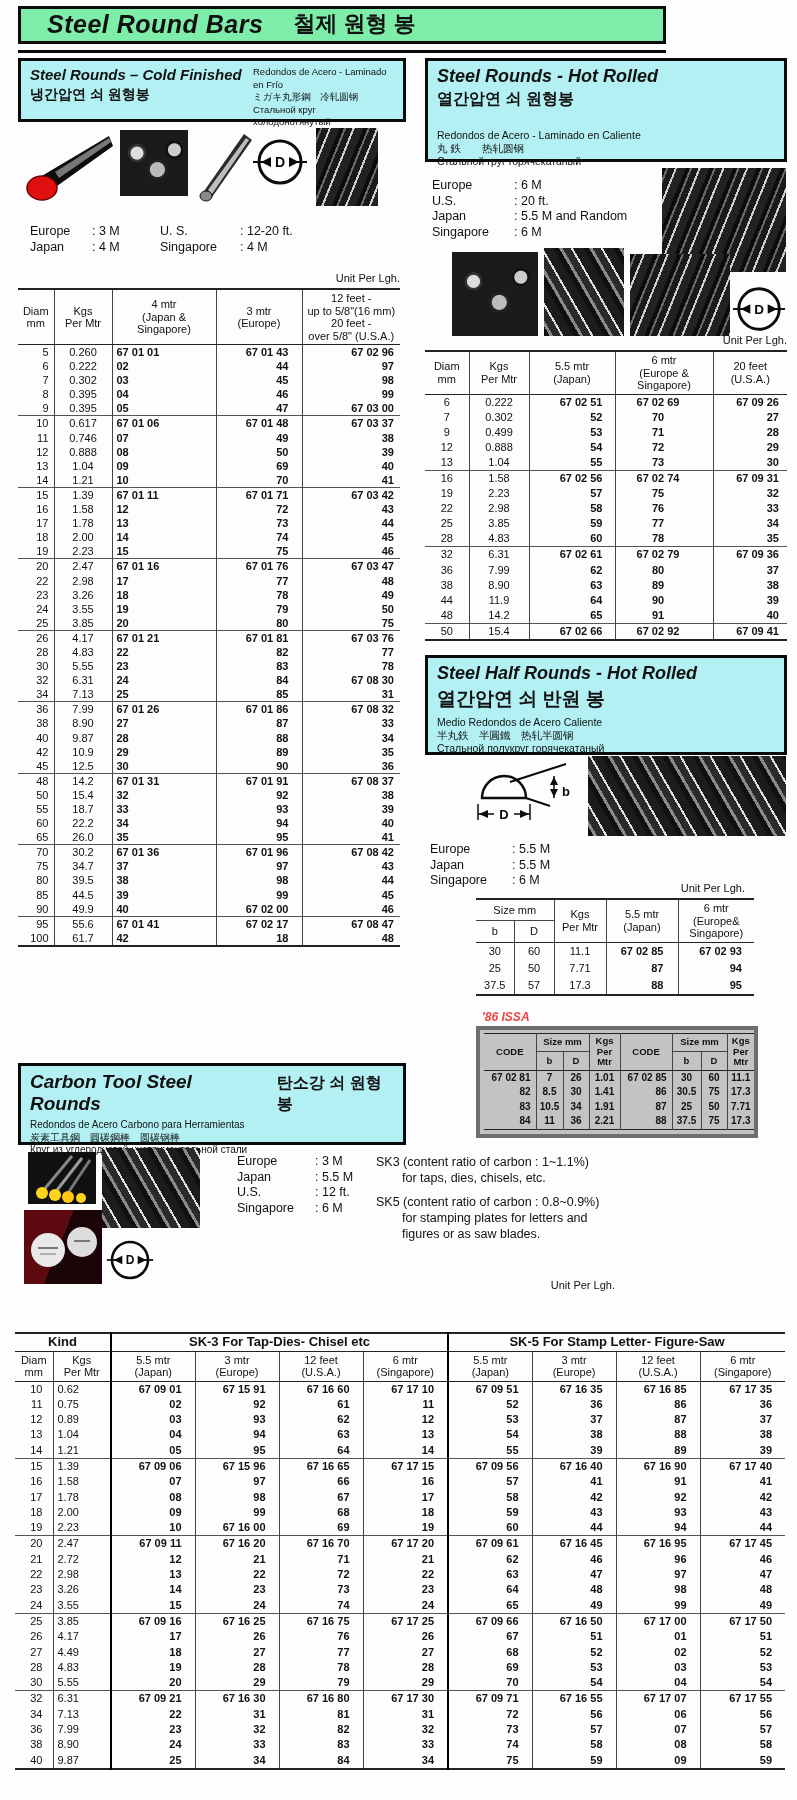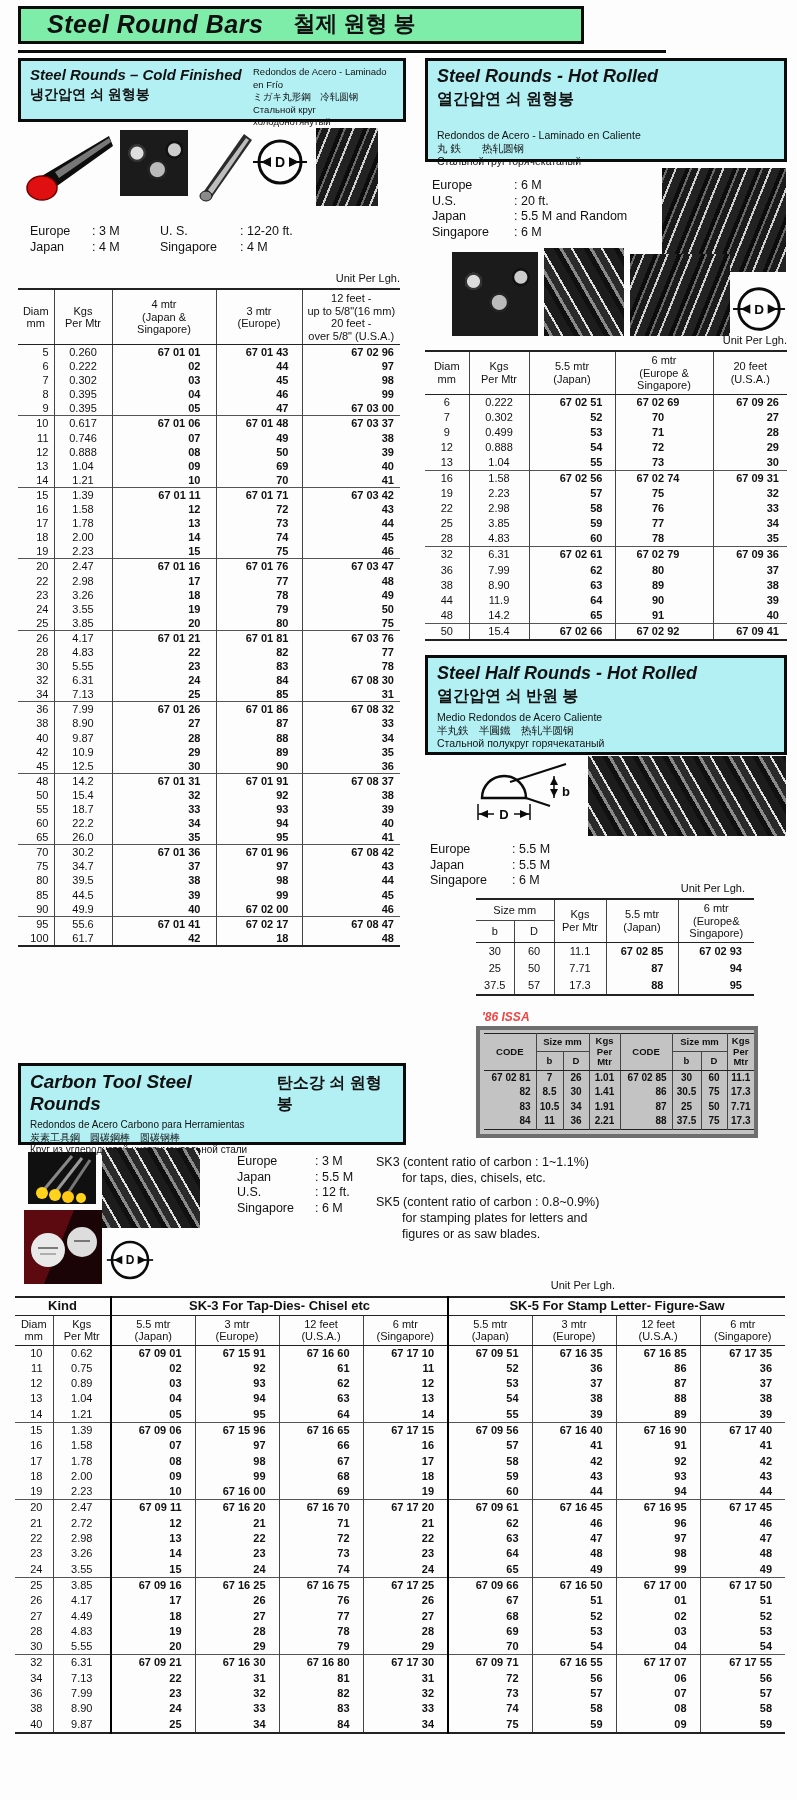--- a/index.html
+++ b/index.html
@@ -31,21 +31,21 @@
              border-bottom:1.5px solid #222;text-align:center;}
   .dtable td{font-size:11px;padding:0 4px;white-space:nowrap;overflow:hidden;}
   .dtable th + th, .dtable td + td{border-left:1px solid #444;}
   .dtable th.bl{border-left:1px solid #444;}
   .dtable th.sub{border-bottom:1px solid #444;}
   .dtable tr.gstart td{border-top:1.5px solid #555;}
 
   #t1 td{line-height:14.1px;}
   #t1 td:nth-child(1){text-align:right;padding-right:5px;}
   #t1 td:nth-child(2){text-align:center;}
-  #t1 td:nth-child(3){text-align:right;padding-right:15px;font-weight:bold;}
+  #t1 td:nth-child(3){padding-right:15px;font-weight:bold;}
   #t1 td:nth-child(4){text-align:right;padding-right:13px;font-weight:bold;}
   #t1 td:nth-child(5){text-align:right;padding-right:6px;font-weight:bold;}
 
   #t2 td{line-height:15.1px;}
   #t2 td:nth-child(1){text-align:center;}
   #t2 td:nth-child(2){text-align:center;}
   #t2 td:nth-child(3){text-align:right;padding-right:12px;font-weight:bold;}
   #t2 td:nth-child(4){text-align:center;padding-right:16px;font-weight:bold;}
   #t2 td:nth-child(5){text-align:right;padding-right:8px;font-weight:bold;}
 
@@ -62,21 +62,21 @@
   #ti td:nth-child(1),#ti td:nth-child(5){text-align:right;padding-right:5px;}
   #ti td:nth-child(2),#ti td:nth-child(3),#ti td:nth-child(6),#ti td:nth-child(7){text-align:center;}
   #ti td:nth-child(4),#ti td:nth-child(8){text-align:center;}
   .issalbl{font-style:italic;font-weight:bold;font-size:12px;color:#ef4444;}
 
   
   #tc th{font-size:11px;}
   #tc .bandlbl{font-weight:bold;font-size:13px;border-bottom:1.5px solid #222;}
   #tc td{line-height:15.3px;}
   #tc td:nth-child(1){text-align:right;padding-right:10px;}
-  #tc td:nth-child(2){text-align:center;}
+  #tc td:nth-child(2){text-align:left;}
   #tc td:nth-child(n+3){text-align:right;padding-right:13px;font-weight:bold;}
   #tc thead tr:first-child th:nth-child(2),
   #tc thead tr:first-child th:nth-child(3),
   #tc thead tr:nth-child(2) th:nth-child(3),
   #tc thead tr:nth-child(2) th:nth-child(7),
   #tc td:nth-child(3), #tc td:nth-child(7){border-left:2.5px solid #000;}
 
   
   .photo{background:
      repeating-linear-gradient(112deg,#0c0c0c 0 4px,#6a6a6a 4px 6px,#1a1a1a 6px 12px,#cfcfcf 12px 14px,#222 14px 22px);}
@@ -88,21 +88,21 @@
      radial-gradient(circle at 80% 30%, #ccc 0 6px, #111 7px 9px, transparent 9px),
      #1b1b1b;}
   .sk-note{font-size:12.5px;line-height:16px;}
   .sk-note .cont{padding-left:26px;}
 </style>
 </head>
 <body>
 
 <div class="sheet">
 
-  <div class="abs band" style="left:18px;top:6px;width:566px;height:38px;">
+  <div class="abs band" style="left:18px;top:6px;width:648px;height:38px;">
     <span class="en">Steel Round Bars</span>
     <span class="ko">철제 원형 봉</span>
   </div>
   <div class="abs rule" style="left:18px;top:50px;width:648px;height:3px;"></div>
 
   <div class="abs cyanbox" style="left:18px;top:58px;width:388px;height:64px;display:flex;gap:8px;">
     <div style="flex:0 0 215px;">
       <div class="bx-en" style="font-size:15px;">Steel Rounds – Cold Finished</div>
       <div class="bx-ko" style="font-size:14px;margin-top:3px;">냉간압연 쇠 원형봉</div>
     </div>
@@ -543,21 +543,21 @@
   <div class="abs sk-note" style="left:376px;top:1154px;width:260px;">
     <div>SK3 (content ratio of carbon : 1~1.1%)</div>
     <div class="cont">for taps, dies, chisels, etc.</div>
     <div style="margin-top:8px;">SK5 (content ratio of carbon : 0.8~0.9%)</div>
     <div class="cont">for stamping plates for letters and</div>
     <div class="cont">figures or as saw blades.</div>
   </div>
 
   <div class="abs unit" style="left:500px;top:1279px;width:115px;">Unit Per Lgh.</div>
 
-  <table class="abs dtable" id="tc" style="left:15px;top:1296px;width:770px;">
+  <table class="abs dtable" id="tc" style="left:15px;top:1332px;width:770px;">
     <colgroup>
       <col style="width:38px">
         <col style="width:58px">
       <col style="width:84px">
         <col style="width:84px">
         <col style="width:84px">
         <col style="width:85px">
       <col style="width:84px">
         <col style="width:84px">
         <col style="width:84px">
@@ -1074,21 +1074,21 @@
           <td>15.4</td>
           <td>67 02 66</td>
           <td>67 02 92</td>
           <td>67 09 41</td>
         </tr>
       </tbody>
   </table>
 
   <div class="abs cyanbox" style="left:425px;top:655px;width:362px;height:100px;">
     <div class="bx-en" style="font-size:18px;">Steel Half Rounds - Hot Rolled</div>
-    <div class="bx-ko" style="font-size:16px;margin:2px 0 4px;">열간압연 쇠 반원 봉</div>
+    <div class="bx-ko" style="font-size:19px;margin:2px 0 4px;">열간압연 쇠 반원 봉</div>
     <div class="smalls" style="font-size:10.5px;line-height:13px;">
       <div>Medio Redondos de Acero Caliente</div>
       <div>半丸鉄　半圓鐵　热轧半圆钢</div>
       <div>Стальной полукруг горячекатаный</div>
     </div>
   </div>
 
   <svg class="abs" style="left:470px;top:762px;" width="110" height="66" viewBox="0 0 110 66">
     <path d="M12 36 A22 22 0 0 1 56 36 Z" fill="none" stroke="#0b0b0b" stroke-width="2.5"></path>
     <line x1="40" y1="20" x2="96" y2="2" stroke="#0b0b0b" stroke-width="2"></line>

